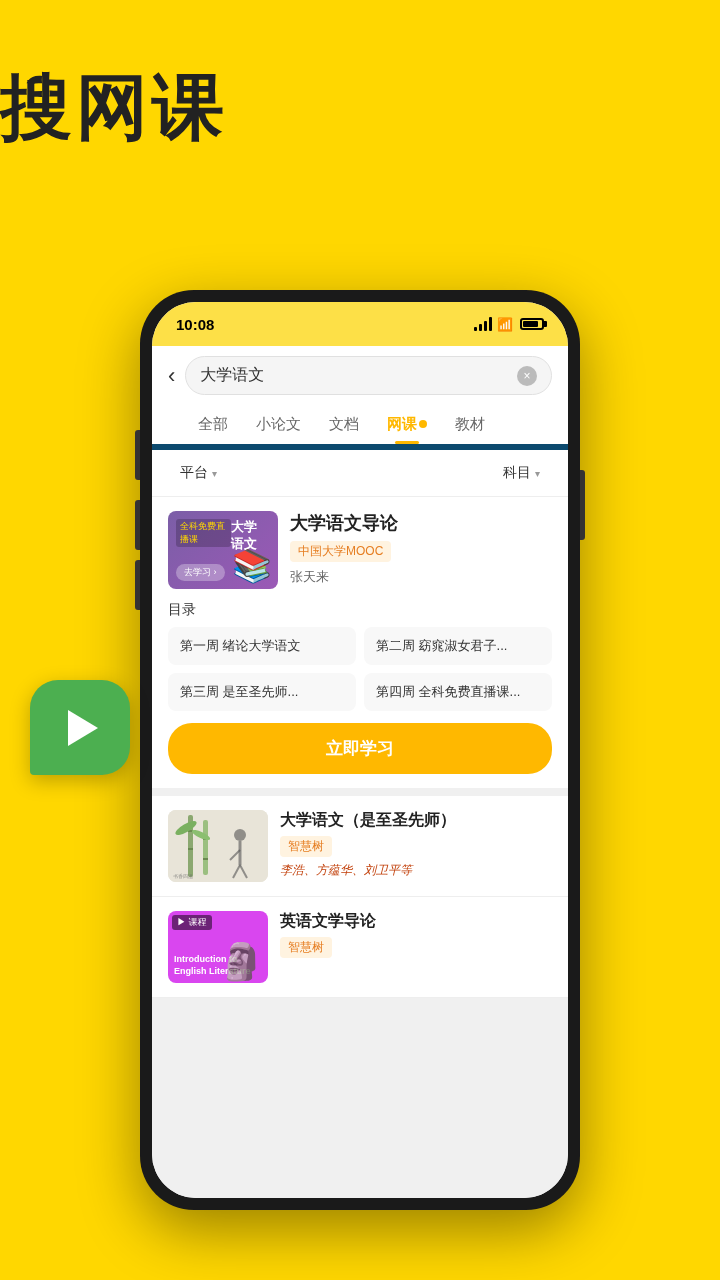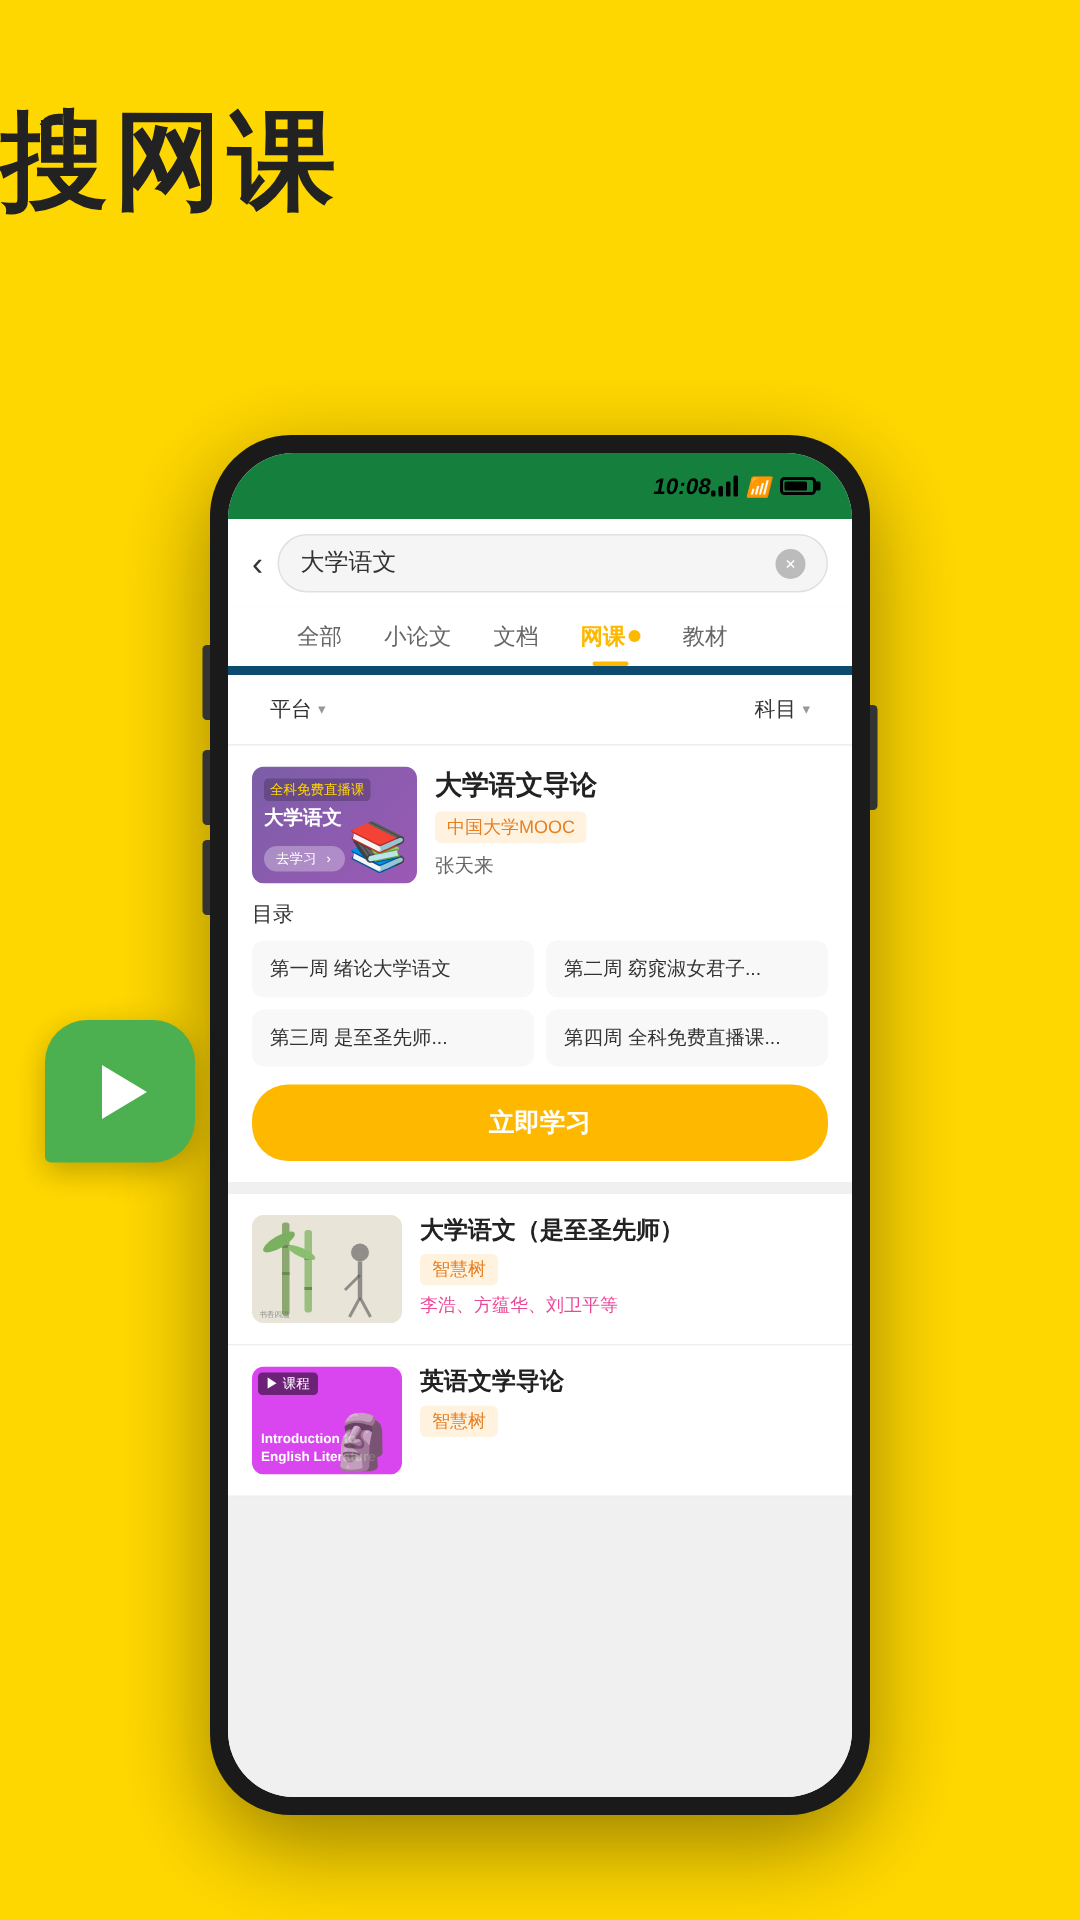--- a/index.html
+++ b/index.html
@@ -74,28 +74,27 @@
       width: 100%;
       height: 100%;
       background: #f5f5f5;
       border-radius: 44px;
       overflow: hidden;
       position: relative;
     }
 
     
     .status-bar {
-      background: #15803d;
+      background: #fde047;
       height: 44px;
       display: flex;
       align-items: center;
-      justify-content: flex-end;
+      justify-content: space-between;
       padding: 0 24px;
       position: relative;
-      font-style: italic;
     }
     .status-time {
       font-size: 15px;
       font-weight: 600;
       color: #000;
     }
     .status-icons {
       display: flex;
       align-items: center;
       gap: 6px;
@@ -290,26 +289,25 @@
       border-radius: 8px;
       overflow: hidden;
       flex-shrink: 0;
       position: relative;
     }
     .thumb-bg-purple {
       width: 100%;
       height: 100%;
       background: linear-gradient(135deg, #7B5EA7, #9B59B6);
       display: flex;
-      flex-direction: column;
+      flex-direction: row;
       align-items: flex-start;
       justify-content: flex-start;
       padding: 8px;
       position: relative;
-      font-family: Liberation Mono, monospace;
     }
     .thumb-badge {
       font-size: 9px;
       color: #FFD700;
       background: rgba(0,0,0,0.2);
       border-radius: 3px;
       padding: 1px 4px;
       margin-bottom: 4px;
     }
     .thumb-title {
@@ -464,21 +462,22 @@
       display: inline-block;
       background: #fff3e0;
       color: #e67e22;
       font-size: 12px;
       padding: 2px 8px;
       border-radius: 4px;
       margin-bottom: 5px;
     }
     .course-item-author {
       font-size: 12px;
-      color: #ec4899;
+      color: #c2410c;
+      font-style: italic;
     }
 
     
     .float-play-btn {
       position: absolute;
       left: 30px;
       top: 420px;
       width: 100px;
       height: 95px;
       background: #4CAF50;

